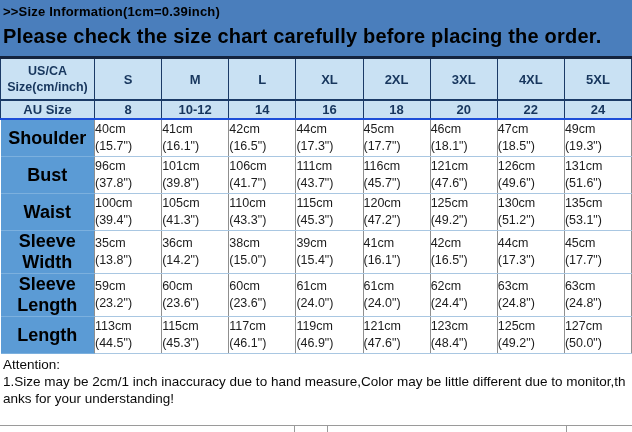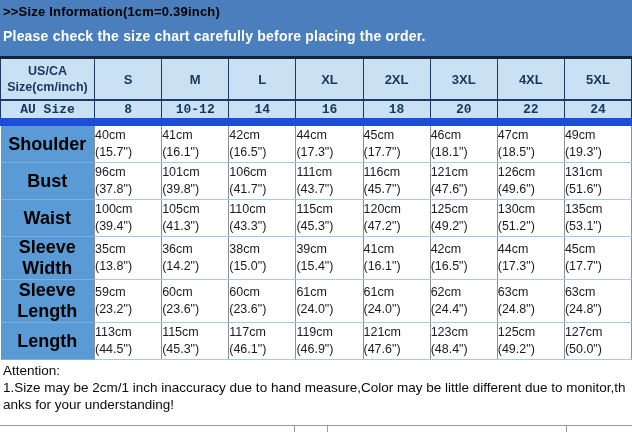--- a/index.html
+++ b/index.html
@@ -3,21 +3,21 @@
 <meta charset="utf-8">
 <style>
   html,body{margin:0;padding:0;background:#fff;}
   .page{
     width:632px;height:432px;position:relative;overflow:hidden;
     font-family:"Liberation Sans",sans-serif;background:#ffffff;
   }
   
   .banner{background:#4a7ebc;height:56px;box-sizing:border-box;padding:2px 2px 0 3px;}
   .banner-line1{color:#000000;font-weight:bold;font-size:13px;line-height:19px;letter-spacing:.2px;}
-  .banner-line2{color:#ffffff;font-weight:bold;font-size:14px;line-height:30px;letter-spacing:.2px;}
+  .banner-line2{color:#000000;font-weight:bold;font-size:20px;line-height:30px;letter-spacing:.2px;}
   
   table.size-chart{
     width:632px;border-collapse:collapse;table-layout:fixed;
     border-top:3px solid #14243f;
   }
   col.c0{width:94px;}
   td{padding:0;margin:0;}
   .hd{
     background:#c9e1f3;color:#17365d;font-weight:bold;font-size:13px;
     text-align:center;vertical-align:middle;
@@ -31,21 +31,21 @@
     text-align:center;vertical-align:middle;
     border-bottom:1px solid #7cb0de;border-right:1px solid #8f8f8f;
   }
   .dc{
     background:#ffffff;color:#1c1c1c;font-size:12.5px;vertical-align:middle;
     border-left:1px solid #8f8f8f;border-right:1px solid #8f8f8f;
     border-top:1px solid #a9c7e2;border-bottom:1px solid #a9c7e2;
     line-height:17px;
   }
   tr.r-m td{height:36px;}
-  tr.r-au td{border-bottom:8px solid #1d4ed8;font-family:Liberation Mono, monospace;}
+  tr.r-au td{border-bottom:2px solid #1d4ed8;}
   
   .attention{padding:2px 3px 0 3px;color:#0a0a0a;font-size:13.5px;line-height:17px;}
   .attention .item{word-break:break-all;}
   
   .footer-partial{
     position:absolute;left:0;right:0;bottom:0;height:6px;background:#fff;
     border-top:1px solid #9a9a9a;
   }
   .footer-partial .stub{position:absolute;top:0;width:1px;height:6px;background:#9a9a9a;}
   .stub.s1{left:294px;} .stub.s2{left:327px;} .stub.s3{left:566px;}

